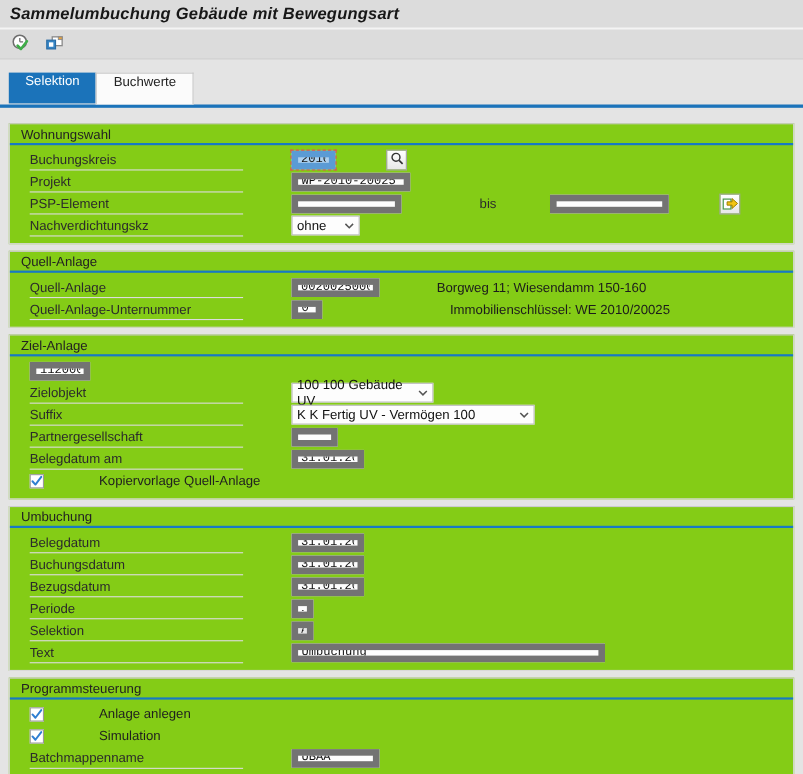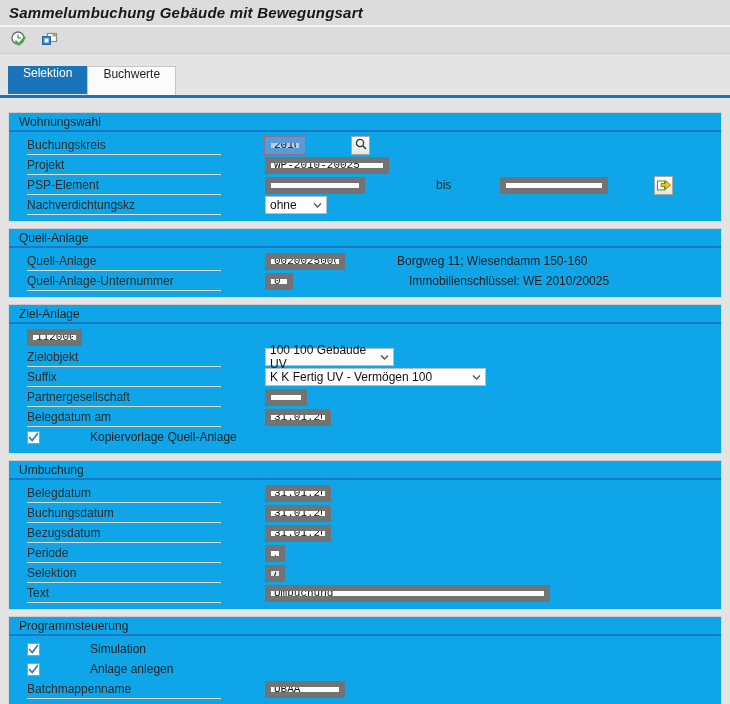--- a/index.html
+++ b/index.html
@@ -25,21 +25,21 @@
   .tbtn { width:22px; height:22px; display:flex; align-items:center; justify-content:center; border-radius:2px; }
   
   .tabsarea { margin-top:12px; }
   .tabs { display:flex; padding-left:8px; }
   .tab { height:21px; padding:14px 15px; display:flex; align-items:flex-end; cursor:default; }
   .tab.active { background:#1b73ba; color:#ffffff; }
   .tab.inactive { background:#fbfbfb; color:#232323; border:1px solid #c6c6c6; border-bottom:none; }
   .tabline { height:3px; background:#1b73ba; }
   
   .content { padding:14px 8px 0 8px; display:flex; flex-direction:column; gap:6px; }
-  .group { background:#0ea5e9; border:1px solid #d9d9d9; border-top-color:#cccccc; padding-bottom:6px; }
+  .group { background:#84cc16; border:1px solid #d9d9d9; border-top-color:#cccccc; padding-bottom:6px; }
   .group-title { padding:2px 10px 1px 10px; color:#222222; }
   .group-rule { height:2px; background:#1779c4; margin-bottom:3px; }
   .row { display:flex; align-items:center; height:20px; margin:0 10px 0 18px;gap:44px; }
   .lbl {
     width:194px; height:100%; display:flex; align-items:center;
     border-bottom:1px solid #dcdcdc; color:#2b2b2b;
   }
   .fld {
     height:17px; border:6px solid #737373; background:#fdfdfd;
     font-family:Liberation Mono, monospace; font-size:11px; color:#111;
@@ -63,21 +63,21 @@
   }
   .bis { margin-left:27px; width:20px; color:#2b2b2b; }
   .infotext { margin-left:8px; color:#1c1c1c; }
   .chk {
     width:13px; height:13px; border:1px solid #9a9a9a; background:#ffffff;
     display:flex; align-items:center; justify-content:center; margin-right:6px;
   }
   .chk svg { display:block; }
   .chevron { margin-left:6px; }
   
-  .w40{width:40px} .w100{width:100px} .w108{width:108px} .w115{width:124px}
+  .w40{width:40px} .w100{width:100px} .w108{width:108px} .w115{width:108px}
   .w62{width:62px} .w80{width:80px} .w28{width:28px} .w55{width:55px}
   .w129{width:129px} .w221{width:221px} .w42{width:42px} .w66{width:66px}
   .w20{width:20px} .w285{width:285px}
 </style>
 </head>
 <body>
 
 <div class="titlebar">
   <span class="apptitle">Sammelumbuchung Gebäude mit Bewegungsart</span>
 </div>
@@ -276,30 +276,30 @@
   <div class="group">
     <div class="group-title">Programmsteuerung</div>
     <div class="group-rule"></div>
 
     <div class="row">
       <span class="chk">
         <svg width="11" height="11" viewBox="0 0 11 11">
           <path d="M1.5 5.5 L4.2 8.5 L9.5 1.5" fill="none" stroke="#2f7fd1" stroke-width="1.8" stroke-linecap="round" stroke-linejoin="round"></path>
         </svg>
       </span>
-      <span>Simulation</span>
+      <span>Anlage anlegen</span>
     </div>
 
     <div class="row">
       <span class="chk">
         <svg width="11" height="11" viewBox="0 0 11 11">
           <path d="M1.5 5.5 L4.2 8.5 L9.5 1.5" fill="none" stroke="#2f7fd1" stroke-width="1.8" stroke-linecap="round" stroke-linejoin="round"></path>
         </svg>
       </span>
-      <span>Anlage anlegen</span>
+      <span>Simulation</span>
     </div>
 
     <div class="row">
       <span class="lbl">Batchmappenname</span>
       <input class="fld w80" value="UBAA" style="">
     </div>
   </div>
 
 </div>
 

